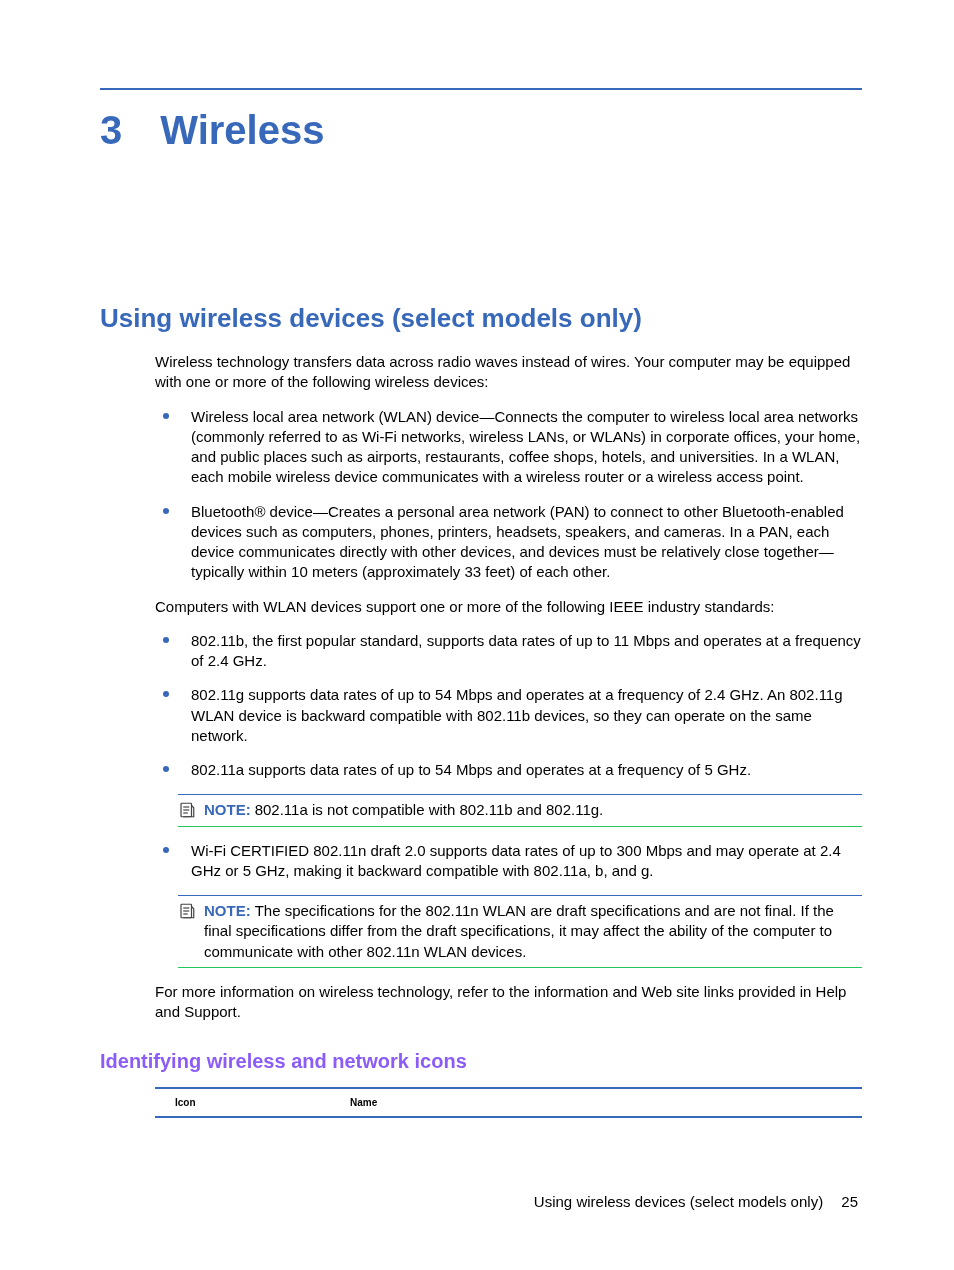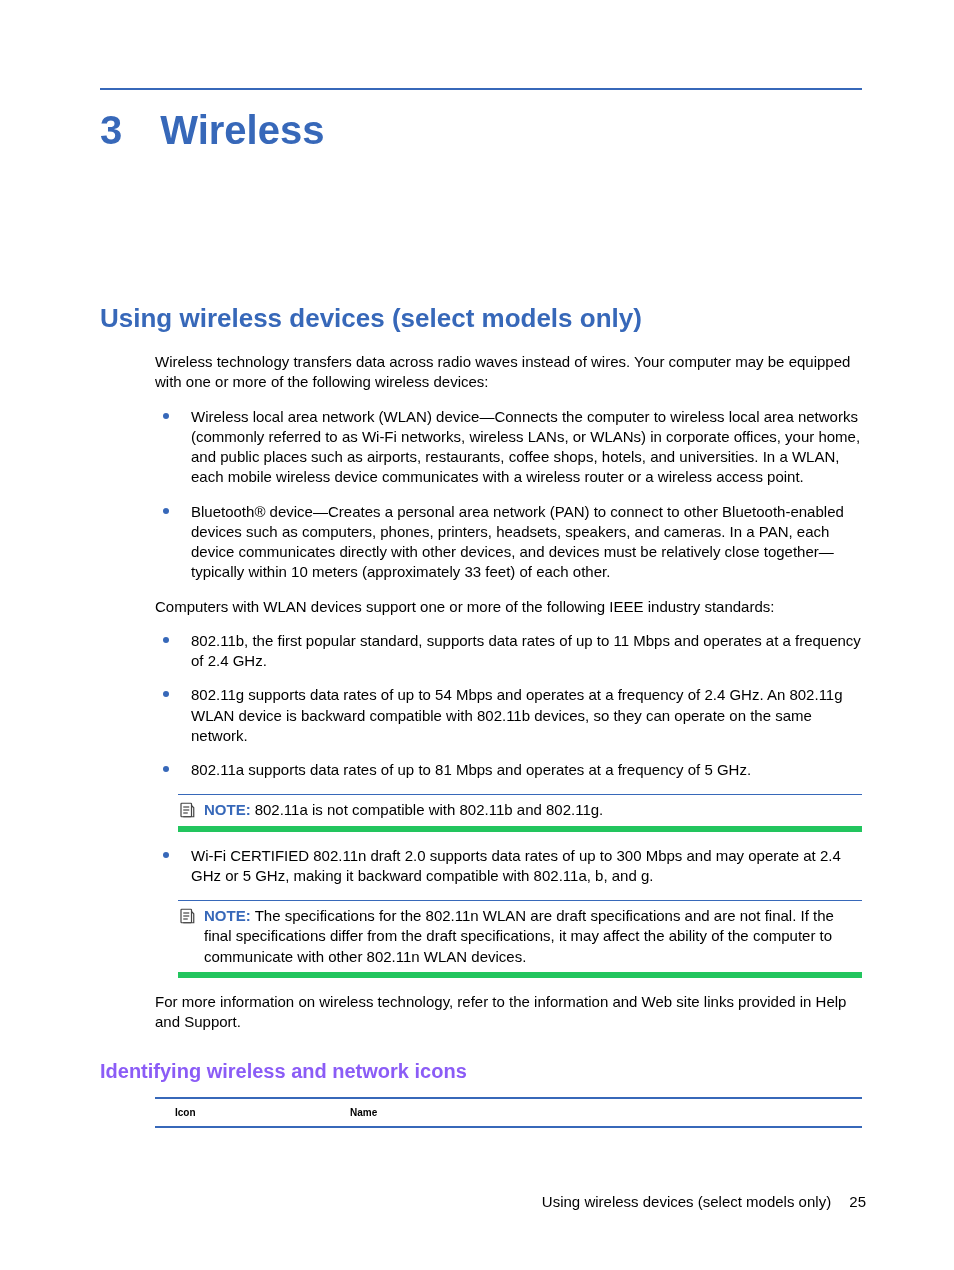--- a/index.html
+++ b/index.html
@@ -68,21 +68,21 @@
     left: 8px;
     top: 6px;
     width: 6px;
     height: 6px;
     background: #3768b9;
     border-radius: 50%;
   }
   .note-block {
     margin: 2px 0 14px 78px;
     border-top: 1px solid #3768b9;
-    border-bottom: 6px solid #22c55e;
+    border-bottom: 1px solid #22c55e;
     padding: 5px 0 5px 0;
     font-size: 15px;
     line-height: 1.35;
     display: flex;
     align-items: flex-start;
     gap: 8px;
   }
   .note-icon {
     flex: 0 0 auto;
     width: 18px;
@@ -112,21 +112,21 @@
     padding: 8px 20px 8px 20px;
     font-size: 10px;
     font-weight: 700;
   }
   .col-icon { flex: 0 0 150px; }
   .col-name { flex: 0 0 140px; padding-left: 25px; }
   .col-desc { flex: 1; }
   .footer {
     position: absolute;
     bottom: 60px;
-    right: 88px;
+    right: 96px;
     font-size: 15px;
   }
   .footer .pnum { margin-left: 14px; }
 </style>
 </head>
 <body>
 
 <div class="page">
   <div class="top-rule"></div>
 
@@ -142,21 +142,21 @@
   <ul class="bullets">
     <li>Wireless local area network (WLAN) device—Connects the computer to wireless local area networks (commonly referred to as Wi-Fi networks, wireless LANs, or WLANs) in corporate offices, your home, and public places such as airports, restaurants, coffee shops, hotels, and universities. In a WLAN, each mobile wireless device communicates with a wireless router or a wireless access point.</li>
     <li>Bluetooth® device—Creates a personal area network (PAN) to connect to other Bluetooth-enabled devices such as computers, phones, printers, headsets, speakers, and cameras. In a PAN, each device communicates directly with other devices, and devices must be relatively close together—typically within 10 meters (approximately 33 feet) of each other.</li>
   </ul>
 
   <p class="body-text">Computers with WLAN devices support one or more of the following IEEE industry standards:</p>
 
   <ul class="bullets">
     <li>802.11b, the first popular standard, supports data rates of up to 11 Mbps and operates at a frequency of 2.4 GHz.</li>
     <li>802.11g supports data rates of up to 54 Mbps and operates at a frequency of 2.4 GHz. An 802.11g WLAN device is backward compatible with 802.11b devices, so they can operate on the same network.</li>
-    <li>802.11a supports data rates of up to 81 Mbps and operates at a frequency of 5 GHz.</li>
+    <li>802.11a supports data rates of up to 54 Mbps and operates at a frequency of 5 GHz.</li>
   </ul>
 
   <div class="note-block">
     <span class="note-icon">
       <svg viewBox="0 0 24 24" fill="none" stroke="currentColor" stroke-width="1.6">
         <rect x="4" y="3" width="14" height="18" rx="1"></rect>
         <path d="M18 6 L21 9 L21 21 L7 21"></path>
         <line x1="7" y1="8" x2="15" y2="8"></line>
         <line x1="7" y1="12" x2="15" y2="12"></line>
         <line x1="7" y1="16" x2="13" y2="16"></line>

